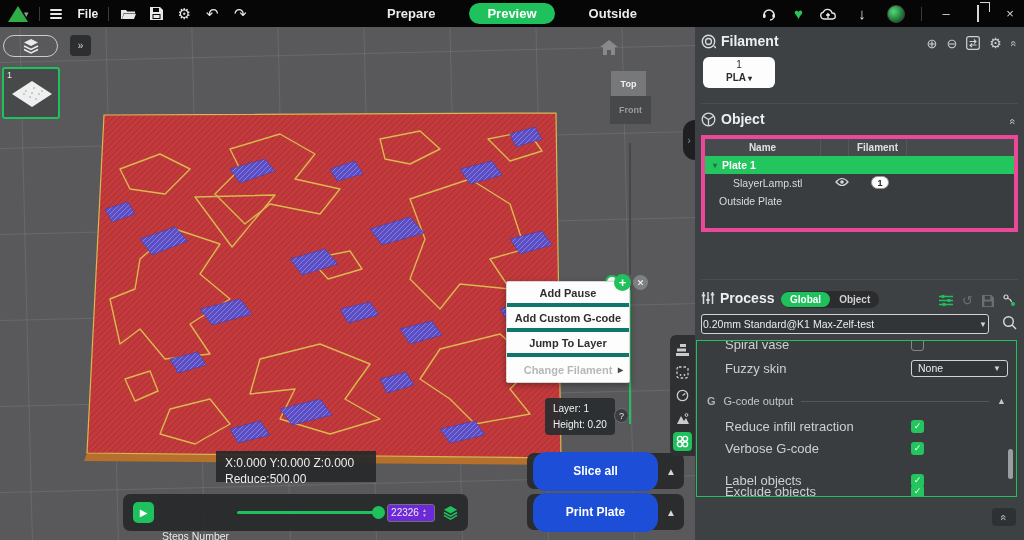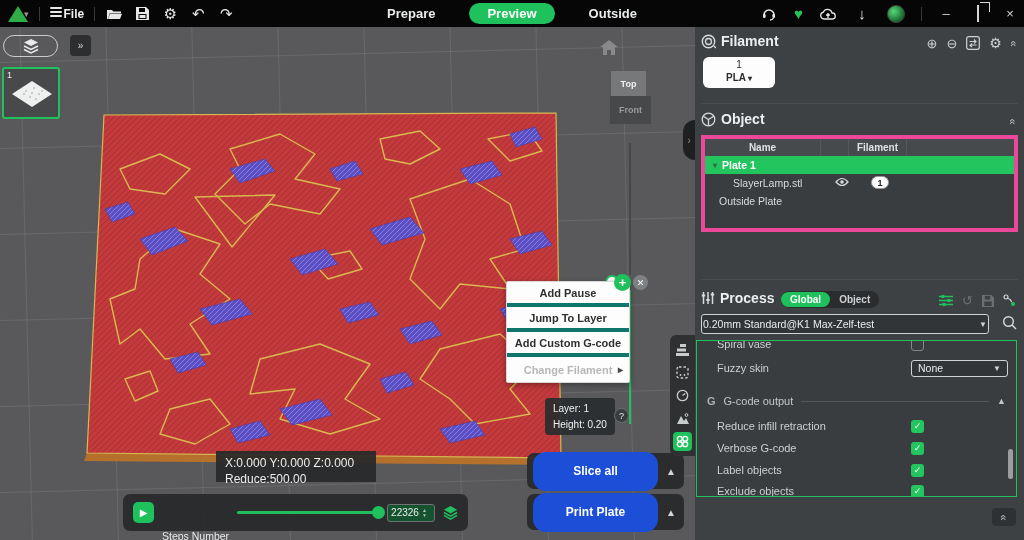--- a/index.html
+++ b/index.html
@@ -70,21 +70,21 @@
 
   
   .coords { position:absolute; left:216px; top:424px; width:160px; height:31px; background:rgba(38,40,42,0.92); border-radius:0; color:#eceeef; font-size:12px; padding:4px 9px; line-height:1.35; z-index:4; }
 
   
   .stepsbar { position:absolute; left:123px; top:467px; width:345px; height:37px; background:rgba(40,42,44,0.95); border-radius:7px; display:flex; align-items:center; padding:0 10px; gap:8px; z-index:4; }
   .play-btn { width:21px; height:21px; background:#1fc15c; border-radius:5px; color:#fff; font-size:10px; display:flex; align-items:center; justify-content:center; flex:none; }
   .steps-label { color:#e8eaeb; font-size:10.5px; white-space:nowrap;margin-top:46px; }
   .steps-track { position:relative; flex:1; height:3px; background:#1fc15c; border-radius:2px; }
   .steps-knob { position:absolute; right:-6px; top:-5px; width:13px; height:13px; border-radius:50%; background:#1fc15c; }
-  .steps-box { width:48px; height:18px; background:#14532d; border:1px solid #707375; border-radius:3px; display:flex; align-items:center; flex:none; }
+  .steps-box { width:48px; height:18px; background:#6d28d9; border:1px solid #707375; border-radius:3px; display:flex; align-items:center; flex:none; }
   .steps-box input { width:34px; border:none; background:transparent; color:#eceeef; font-size:10px; text-align:center; font-family:"Liberation Sans",sans-serif; outline:none; }
   .spin { display:flex; flex-direction:column; font-size:5px; color:#b9bbbd; line-height:1; }
 
   
   .action-wrap { position:absolute; width:157px; height:36px; background:rgba(40,42,44,0.95); border-radius:7px; display:flex; align-items:center; padding:0 6px; gap:6px; z-index:4; }
   .wrap-slice { left:527px; top:426px; }
   .wrap-print { left:527px; top:467px; }
   .action-btn { flex:1; height:39px; background:#1d4ed8; border:none; border-radius:13px; color:#fff; font-size:12px; font-weight:bold; font-family:"Liberation Sans",sans-serif; }
   .action-chev { color:#d5d7d8; font-size:10px; width:14px; text-align:center; }
 
@@ -120,21 +120,21 @@
   .toggle { position:absolute; left:86px; top:264px; height:17px; background:#2a2c2e; border-radius:9px; display:flex; align-items:center; }
   .tg { font-size:10px; font-weight:bold; padding:2px 9px; color:#cfd2d4; }
   .tg.on { background:#1fc15c; color:#fff; border-radius:9px; }
   .proc-icons { top:266px; right:8px; }
   .preset { position:absolute; left:6px; top:287px; width:288px; height:20px; background:#323537; border:1px solid #d0d3d5; border-radius:3px; display:flex; align-items:center; padding:0 1px; color:#e9ebec; font-size:10.5px; }
   .preset .car { margin-left:auto; font-size:8px; color:#cfd2d4; }
   .search-ic { position:absolute; right:7px; top:288px; }
 
   .settings { position:absolute; left:1px; top:313px; width:321px; height:157px; border:1px solid #1fc15c; background:#3a3d3f; overflow:hidden; }
   .prow { position:absolute; left:0; width:100%; height:20px; display:flex; align-items:center; }
-  .plabel { margin-left:20px; color:#cdd0d2; font-size:11px; }
+  .plabel { margin-left:28px; color:#cdd0d2; font-size:13px; }
   .pcheck { position:absolute; left:214px; width:13px; height:13px; border-radius:3px; }
   .pcheck.on { background:#23c55e; color:#fff; font-size:9px; text-align:center; line-height:13px; }
   .pcheck.on::after { content:"\2713"; }
   .pcheck.off { background:transparent; border:1px solid #85888a; }
   .pselect { position:absolute; left:214px; width:97px; height:17px; background:#323537; border:1px solid #d0d3d5; border-radius:3px; color:#e9ebec; font-size:10.5px; display:flex; align-items:center; padding:0 6px; }
   .pselect .car { margin-left:auto; font-size:8px; color:#cfd2d4; }
   .gsect { position:absolute; left:0; width:100%; height:20px; display:flex; align-items:center; color:#c4c7c9; }
   .gsect .gi { margin-left:10px; font-size:11px; font-weight:bold; color:#aeb1b3; }
   .gsect .gl { margin-left:8px; font-size:11px; }
   .gsect .line { flex:1; height:1px; background:#55585a; margin:0 8px; }
@@ -149,21 +149,21 @@
 
 <div id="app">
 
   <div class="topbar">
     <div class="tb-left">
       <div style="display:flex;align-items:center">
         <div class="logo-tri"></div>
         <span class="logo-chev">▾</span>
       </div>
       <div class="tb-sep"></div>
-      <div style="display:flex;align-items:flex-start;gap:6px">
+      <div style="display:flex;align-items:center;gap:20px">
         <div class="hamb">
             <span></span>
             <span></span>
             <span></span>
           </div>
         <span class="file-label">File</span>
       </div>
       <div class="tb-sep"></div>
       <span class="tb-icon">
         <svg width="16" height="12" viewBox="0 0 16 12">
@@ -302,22 +302,22 @@
 
     <div class="slider-line-top"></div>
     <div class="slider-line-bottom"></div>
     <div class="ring-handle"></div>
     <div class="plus-handle">+</div>
     <div class="x-handle">✕</div>
 
 
     <div class="ctx-menu">
       <div class="ctx-item">Add Pause</div>
+      <div class="ctx-item">Add Custom G-code</div>
       <div class="ctx-item">Jump To Layer</div>
-      <div class="ctx-item">Add Custom G-code</div>
       <div class="ctx-item disabled">Change Filament</div>
     </div>
 
     <div class="tip tip-lower">
       <div>Layer: 1</div>
       <div>Height: 0.20</div>
     </div>
     <div class="help-circle">?</div>
 
     <div class="coords">
@@ -517,21 +517,21 @@
         <span class="ch">▲</span>
       </div>
       <div class="prow" style="top:75px">
         <span class="plabel">Reduce infill retraction</span>
         <span class="pcheck on"></span>
       </div>
       <div class="prow" style="top:97px">
         <span class="plabel">Verbose G-code</span>
         <span class="pcheck on"></span>
       </div>
-      <div class="prow" style="top:119px">
+      <div class="prow" style="top:129px">
         <span class="plabel">Label objects</span>
         <span class="pcheck on"></span>
       </div>
       <div class="prow" style="top:140px">
         <span class="plabel">Exclude objects</span>
         <span class="pcheck on"></span>
       </div>
       <div class="sb-thumb"></div>
     </div>
 

